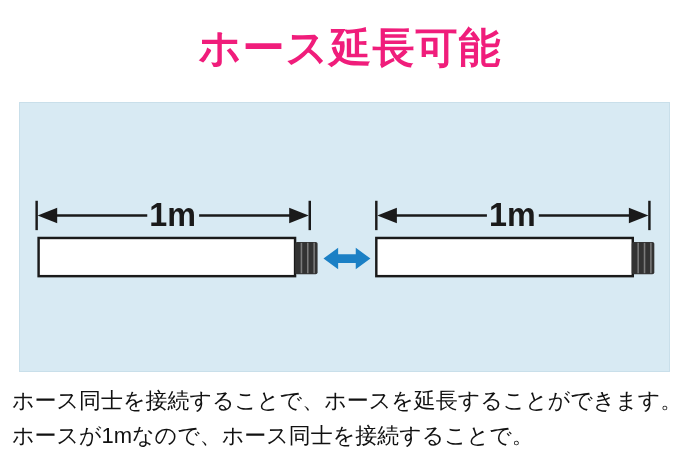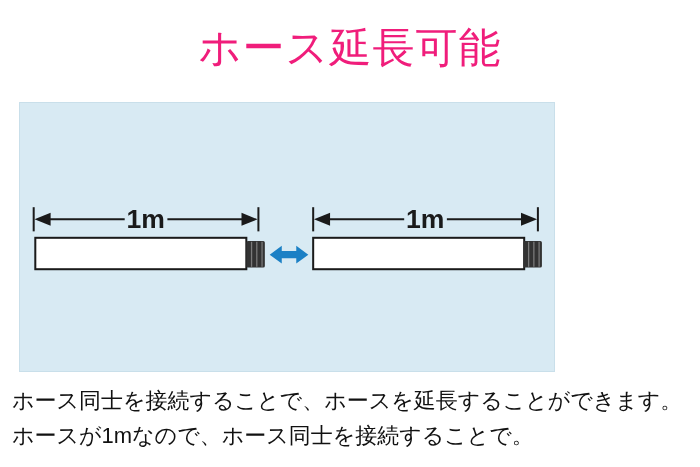--- a/index.html
+++ b/index.html
@@ -15,30 +15,30 @@
     background: #ffffff;
     overflow: hidden;
   }
   .page-title {
     position: absolute;
     top: 24px;
     left: 0;
     right: 0;
     text-align: center;
     font-size: 42px;
-    font-weight: normal;
+    font-weight: bold;
     letter-spacing: 1px;
     color: #f01d7b;
     line-height: 48px;
   }
   .diagram-box {
     position: absolute;
     left: 19px;
     top: 102px;
-    width: 536px;
+    width: 651px;
     height: 270px;
     background: #d8eaf3;
     border: 1px solid #c9dfea;
     box-sizing: border-box;
   }
   .diagram-box svg {
     display: block;
     width: 100%;
     height: 100%;
   }

